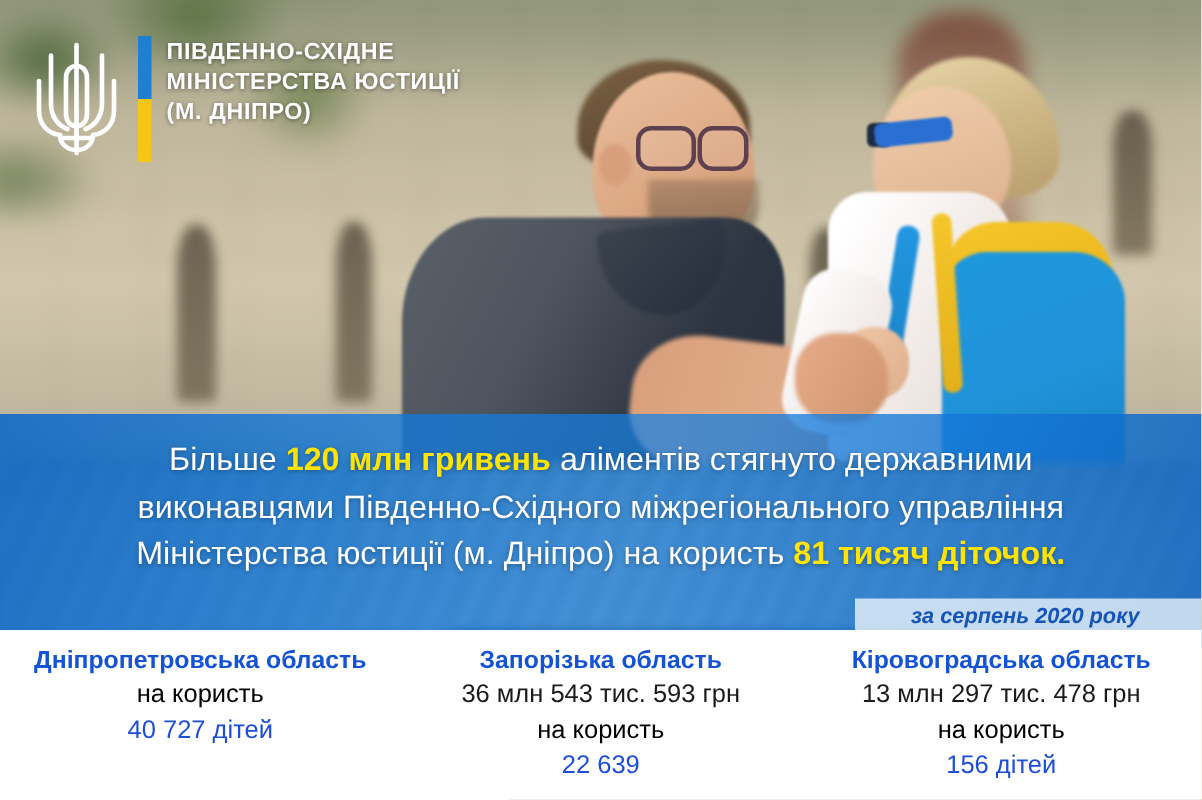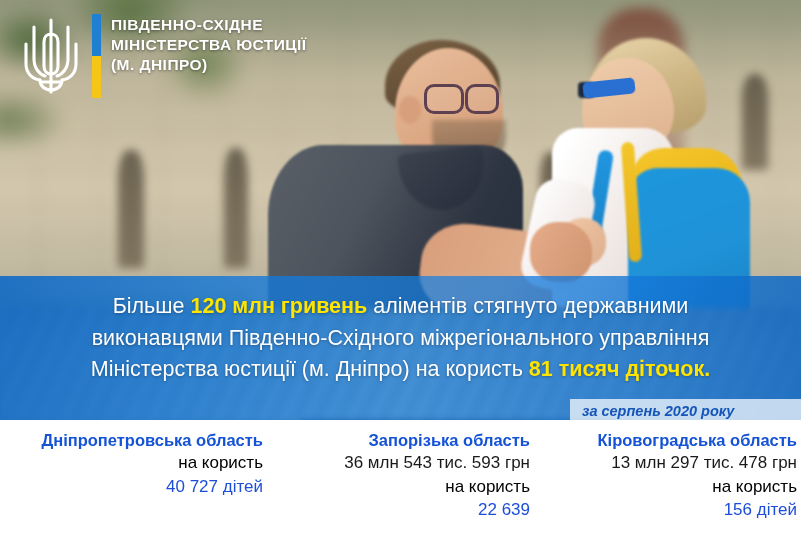--- a/index.html
+++ b/index.html
@@ -209,21 +209,21 @@
   .pack-strap-a { left:596px; top:150px; width:14px; height:160px; transform:rotate(9deg); border-radius:7px; }
   .pack-strap-b { left:625px; top:142px; width:13px; height:120px; transform:rotate(-4deg); border-radius:7px; }
   .pack-blue-strap {
     position:absolute; left:592px; top:150px; width:15px; height:92px;
     background:linear-gradient(to bottom,#2196e0,#1b84c9);
     transform:rotate(9deg); border-radius:7px; filter:blur(1px);
   }
 
   
   .logo-block {
-    position:absolute; left:20px; top:14px;
+    position:absolute; left:20px; top:24px;
     display:flex; align-items:flex-start; gap:10px;
     z-index:6;
   }
   .tryzub { width:62px; height:84px; flex:0 0 auto; }
   .flagbar {
     width:9px; height:84px; flex:0 0 auto;
     background:linear-gradient(to bottom,#1f7fd0 0 50%, #f5c518 50% 100%);
   }
   .org-name {
     color:#ffffff;
@@ -263,21 +263,21 @@
     color:#ffe400;
     font-weight:bold;
   }
   .banner-line { white-space:nowrap; }
 
   
   .date-box {
     position:absolute; left:570px; top:399px; width:231px; height:23px;
     background:rgba(255,255,255,.72);
     z-index:6;
-    display:flex; align-items:center; justify-content:flex-start;
+    display:flex; align-items:center; justify-content:center;
     padding-right:16px;
     padding-left:12px;
   }
   .date-text {
     color:#1554b8;
     font-size:14.5px;
     font-style:italic;
     font-weight:bold;
     white-space:nowrap;
   }
@@ -286,21 +286,21 @@
   .stats {
     position:absolute; left:0; top:420px; width:801px; height:113px;
     background:#ffffff;
     display:flex;
     align-items:flex-start;
     z-index:7;
     padding-top:9px;
   }
   .stat-col {
     flex:1 1 0;
-    text-align:right;
+    text-align:center;
     padding:0 4px;
   }
   .stat-region {
     color:#1553d6;
     font-weight:bold;
     font-size:16.5px;
     line-height:1.35;
     white-space:nowrap;
   }
   .stat-amount {

